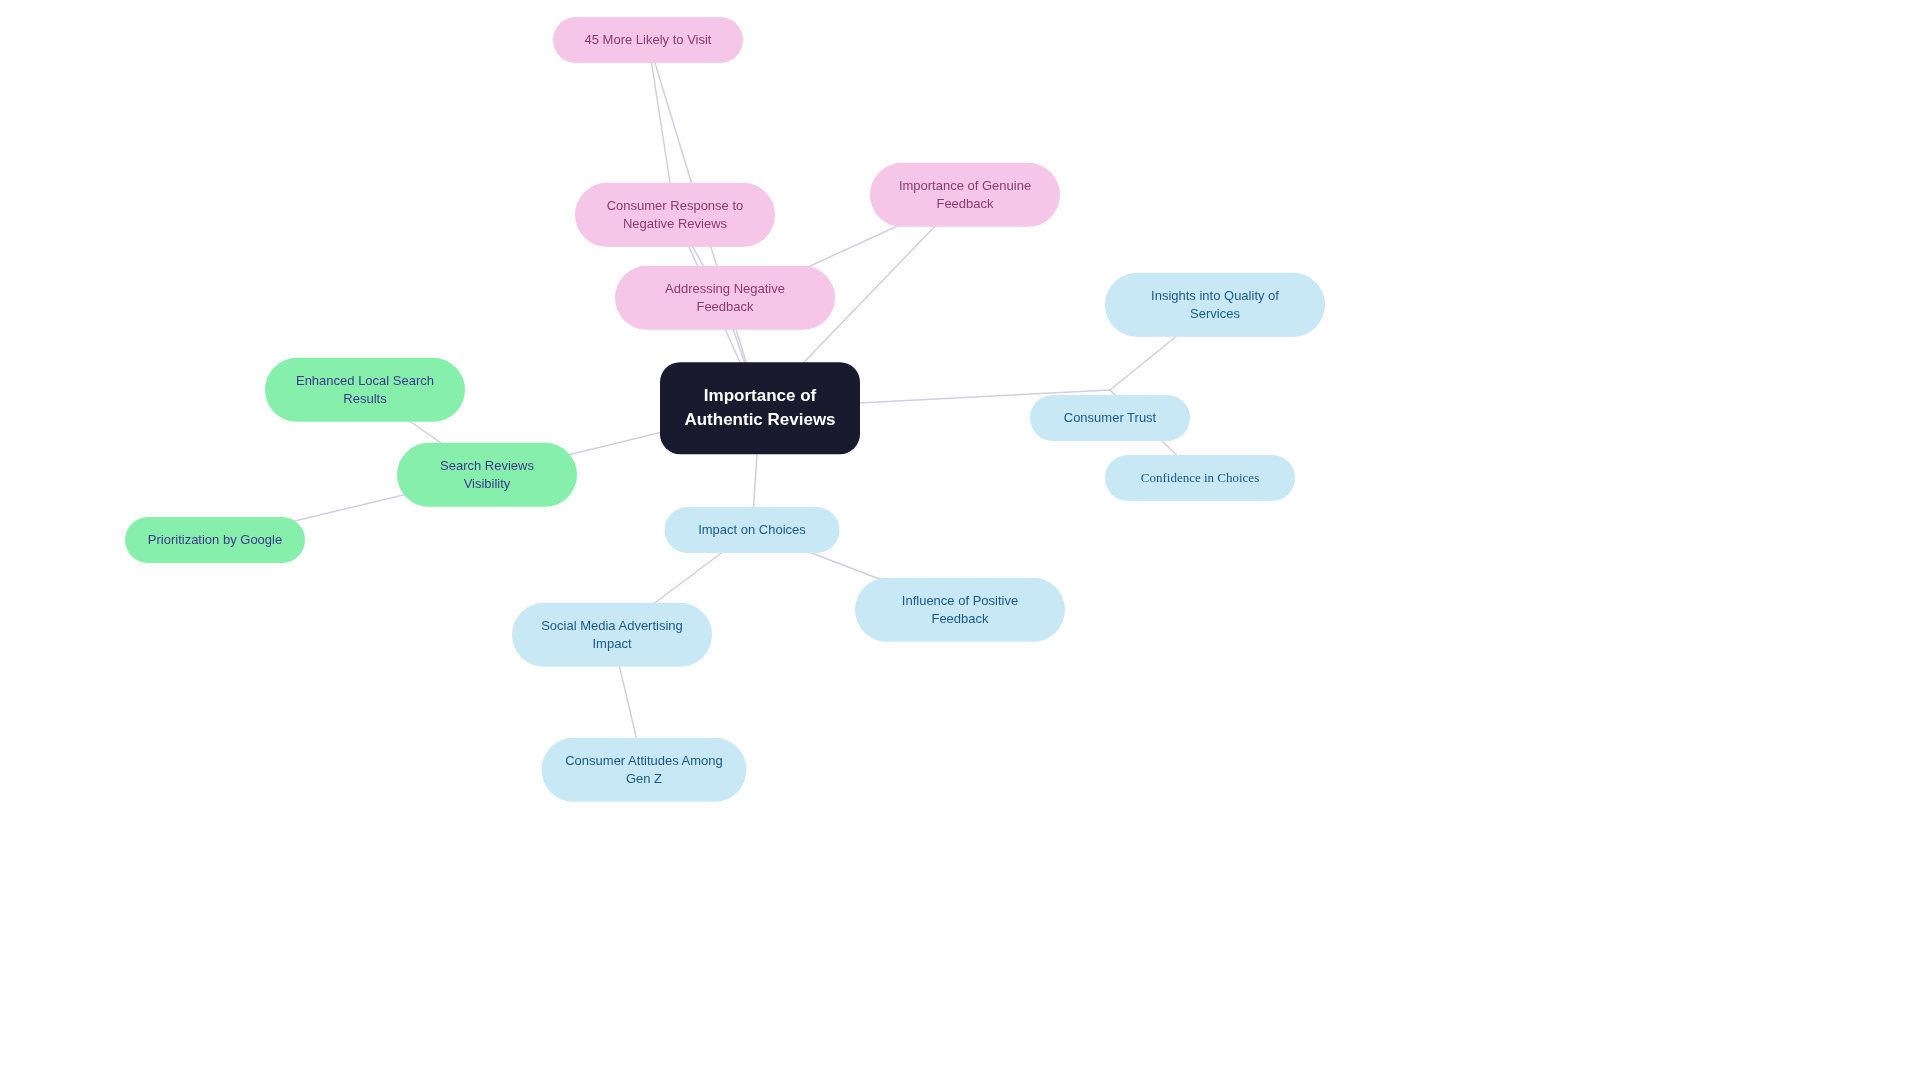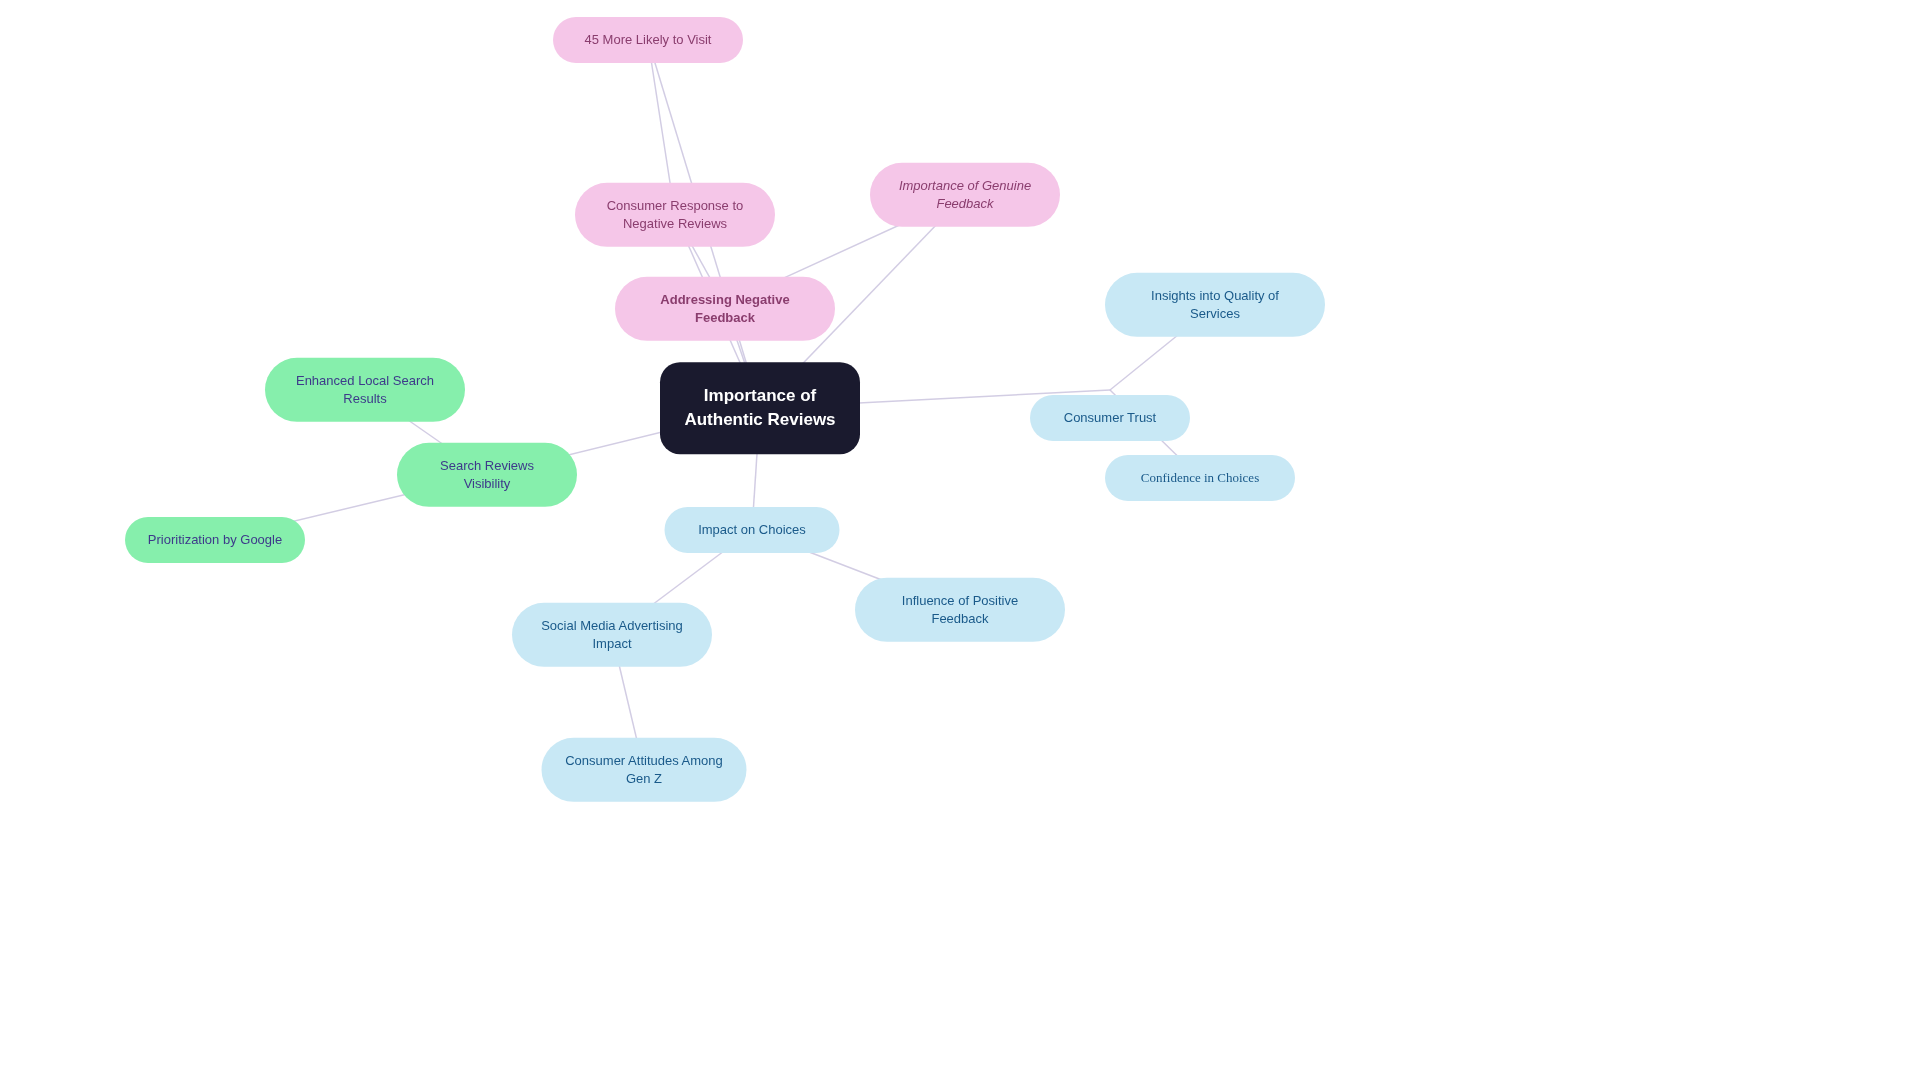--- a/index.html
+++ b/index.html
@@ -81,22 +81,22 @@
       <line x1="752" y1="530" x2="612" y2="635" stroke="#c0b8d8" stroke-width="1.5" opacity="0.7"></line>
       <line x1="752" y1="530" x2="960" y2="610" stroke="#c0b8d8" stroke-width="1.5" opacity="0.7"></line>
       <line x1="612" y1="635" x2="644" y2="770" stroke="#c0b8d8" stroke-width="1.5" opacity="0.7"></line>
     </g>
 </svg>
 
 <div id="nodes-layer" style="position:absolute;top:0;left:0;width:1920px;height:1083px;pointer-events:none;">
 <div class="node node-center" style="left: 760px; top: 408px; width: 200px; pointer-events: auto;">Importance of Authentic Reviews</div>
     <div class="node node-pink" style="left: 648px; top: 40px; width: 190px; pointer-events: auto;">45 More Likely to Visit</div>
     <div class="node node-pink" style="left: 675px; top: 215px; width: 200px; pointer-events: auto;">Consumer Response to Negative Reviews</div>
-    <div class="node node-pink" style="left: 965px; top: 195px; width: 190px; pointer-events: auto; font-style: italic;">Importance of Genuine Feedback</div>
-    <div class="node node-pink" style="left: 725px; top: 309px; width: 220px; pointer-events: auto; font-weight: bold;">Addressing Negative Feedback</div>
+    <div class="node node-pink" style="left: 965px; top: 195px; width: 190px; pointer-events: auto;">Importance of Genuine Feedback</div>
+    <div class="node node-pink" style="left: 725px; top: 298px; width: 220px; pointer-events: auto;">Addressing Negative Feedback</div>
     <div class="node node-lavender" style="left: 365px; top: 390px; width: 200px; pointer-events: auto;">Enhanced Local Search Results</div>
     <div class="node node-lavender" style="left: 487px; top: 475px; width: 180px; pointer-events: auto;">Search Reviews Visibility</div>
     <div class="node node-blue-light" style="left: 1215px; top: 305px; width: 220px; pointer-events: auto;">Insights into Quality of Services</div>
     <div class="node node-lavender" style="left: 215px; top: 540px; width: 180px; pointer-events: auto;">Prioritization by Google</div>
     <div class="node node-blue-light" style="left: 1110px; top: 390px; width: 160px; pointer-events: auto; margin-top: 28px;">Consumer Trust</div>
     <div class="node node-blue-light" style="left: 1200px; top: 478px; width: 190px; pointer-events: auto; font-family: Liberation Serif, serif;">Confidence in Choices</div>
     <div class="node node-blue-light" style="left: 752px; top: 530px; width: 175px; pointer-events: auto;">Impact on Choices</div>
     <div class="node node-blue-light" style="left: 612px; top: 635px; width: 200px; pointer-events: auto;">Social Media Advertising Impact</div>
     <div class="node node-blue-light" style="left: 960px; top: 610px; width: 210px; pointer-events: auto;">Influence of Positive Feedback</div>
     <div class="node node-blue-light" style="left: 644px; top: 770px; width: 205px; pointer-events: auto;">Consumer Attitudes Among Gen Z</div>

